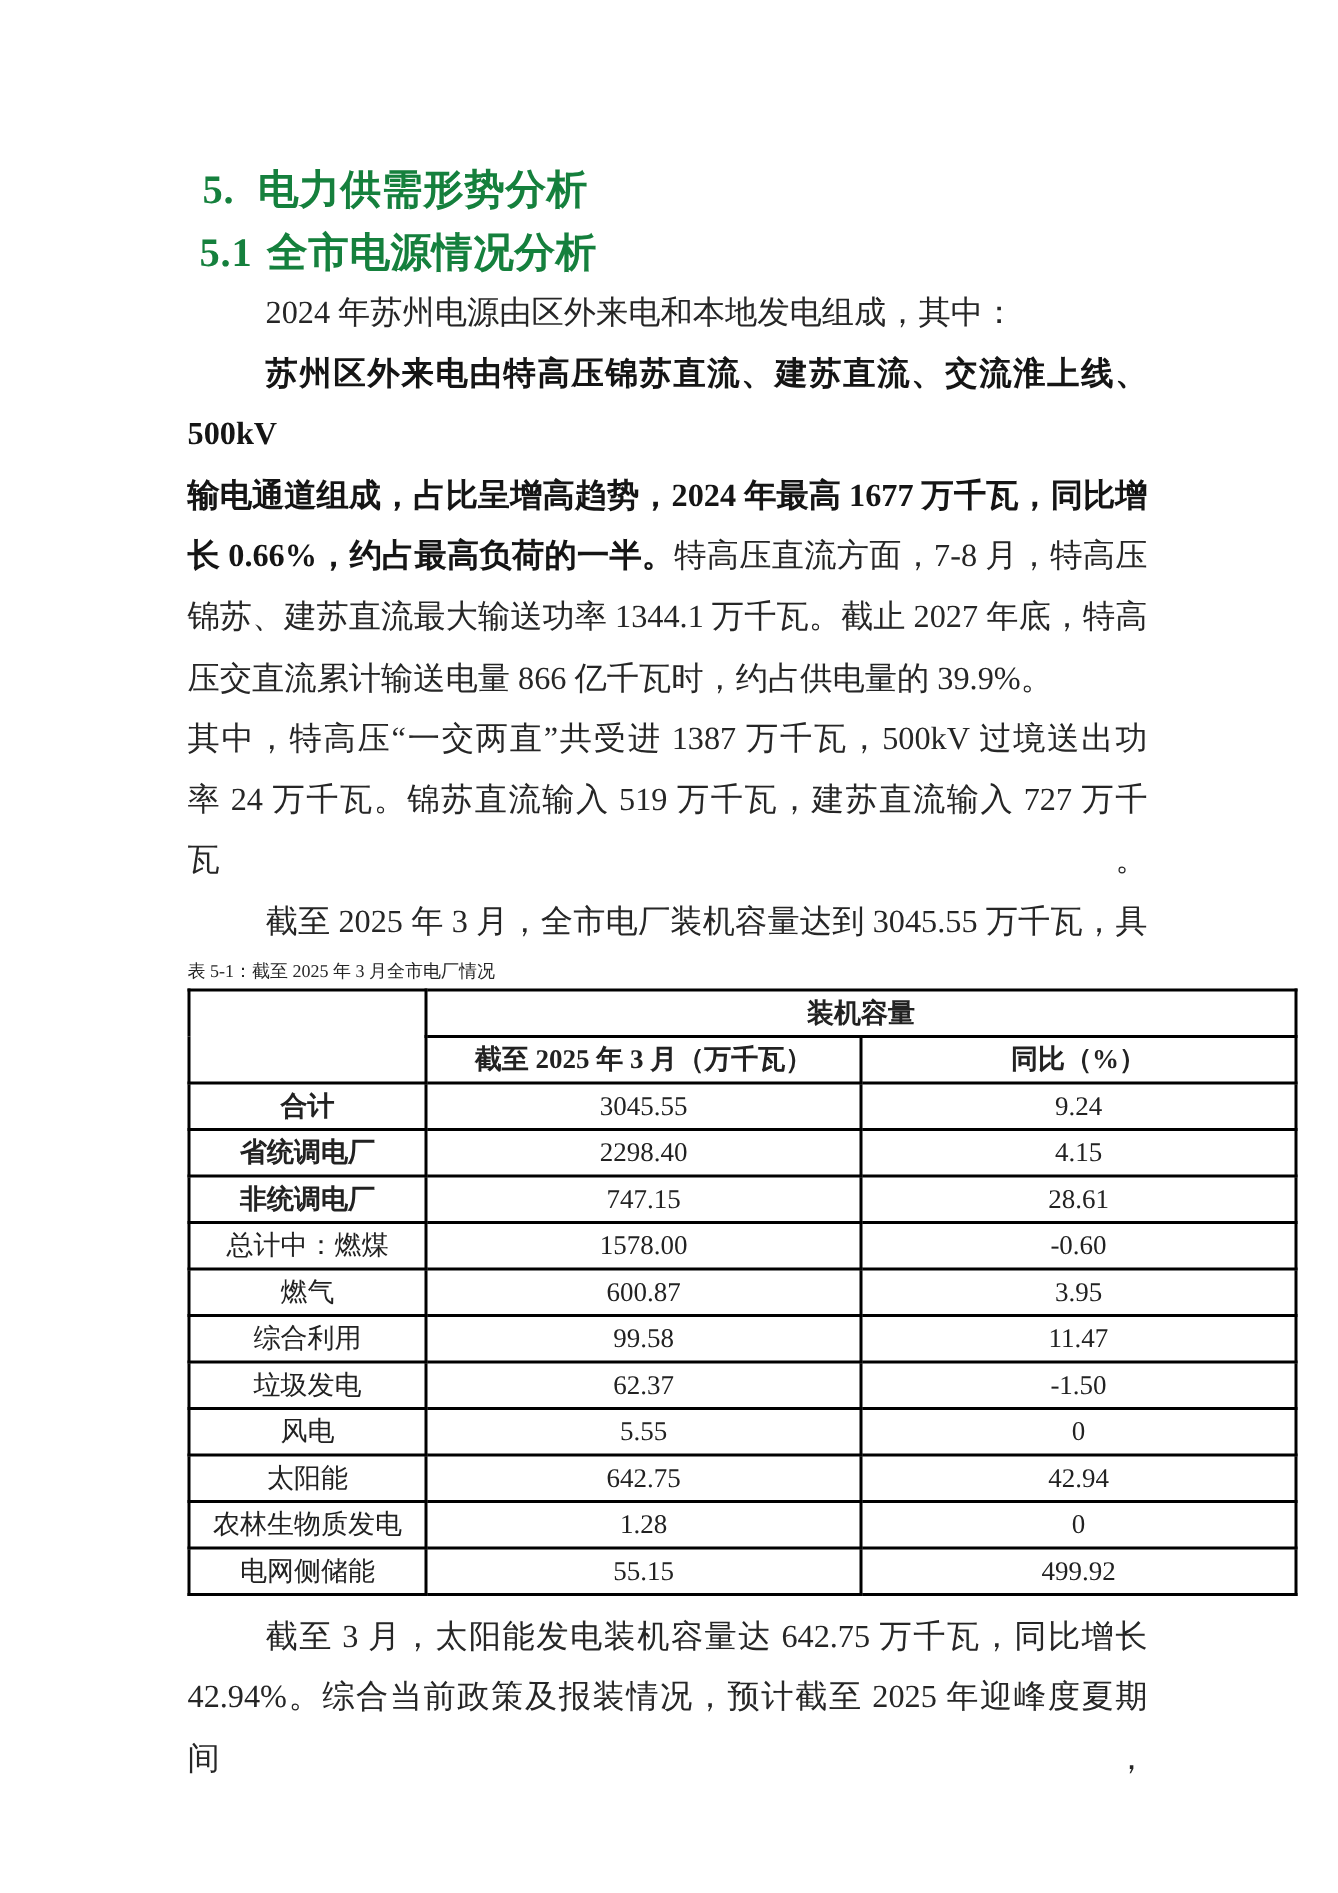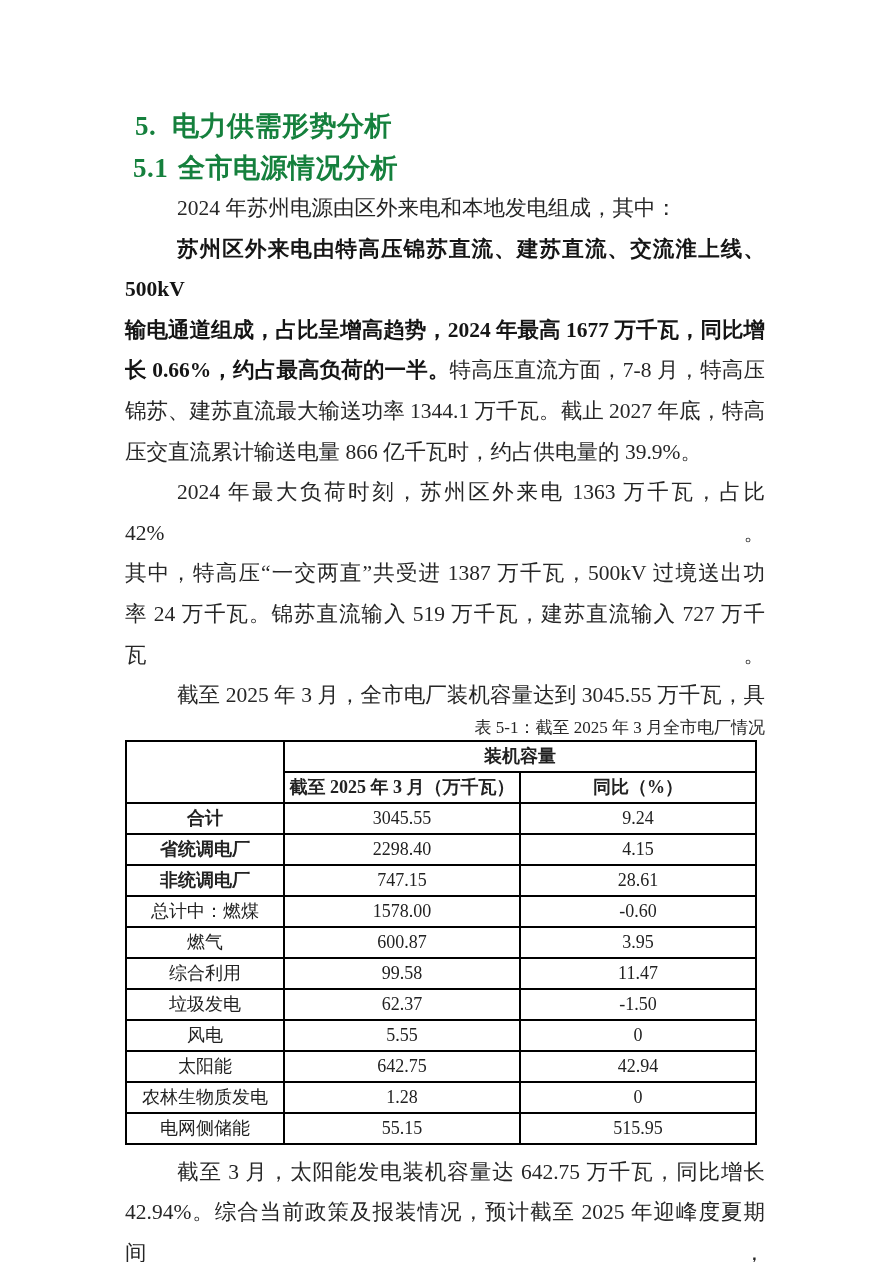--- a/index.html
+++ b/index.html
@@ -42,28 +42,28 @@
     color: #262626;
     text-align: justify;
     text-align-last: justify;
     text-justify: inter-character;
   }
   .ln.short { text-align-last: left; }
   .ln.ind { text-indent: 52px; }
   .b { font-weight: bold; color: #151515; }
   
   .tbl-caption {
-    font-size: 17px;
+    font-size: 12px;
     line-height: 24px;
     height: 24px;
-    text-align: right;
+    text-align: left;
     color: #262626;
   }
   table.power {
-    width: 632px;
+    width: 740px;
     border-collapse: collapse;
     table-layout: fixed;
   }
   table.power td {
     border: 2px solid #000;
     height: 29px;
     font-size: 18px;
     text-align: center;
     vertical-align: middle;
     color: #222;
@@ -97,21 +97,20 @@
 
   <div class="para">
     <div class="ln ind"><span class="b">苏州区外来电由特高压锦苏直流、建苏直流、交流淮上线、500kV</span></div>
     <div class="ln"><span class="b">输电通道组成，占比呈增高趋势，2024 年最高 1677 万千瓦，同比增</span></div>
     <div class="ln"><span class="b">长 0.66%，约占最高负荷的一半。</span><span>特高压直流方面，7-8 月，特高压</span></div>
     <div class="ln">锦苏、建苏直流最大输送功率 1344.1 万千瓦。截止 2027 年底，特高</div>
     <div class="ln short">压交直流累计输送电量 866 亿千瓦时，约占供电量的 39.9%。</div>
   </div>
 
   <div class="para">
-    <div class="ln ind">2024 年最大负荷时刻，苏州区外来电 1363 万千瓦，占比 42%。</div>
     <div class="ln">其中，特高压“一交两直”共受进 1387 万千瓦，500kV 过境送出功</div>
     <div class="ln">率 24 万千瓦。锦苏直流输入 519 万千瓦，建苏直流输入 727 万千瓦。</div>
   </div>
 
   <div class="para">
     <div class="ln ind">截至 2025 年 3 月，全市电厂装机容量达到 3045.55 万千瓦，具</div>
   </div>
 
   <div class="tbl-caption">表 5-1：截至 2025 年 3 月全市电厂情况</div>
 
@@ -171,21 +170,21 @@
         <td>42.94</td>
       </tr>
       <tr>
         <td class="lbl-right">农林生物质发电</td>
         <td>1.28</td>
         <td>0</td>
       </tr>
       <tr>
         <td class="lbl-right">电网侧储能</td>
         <td>55.15</td>
-        <td>515.95</td>
+        <td>499.92</td>
       </tr>
     </tbody>
   </table>
 
   <div class="para after-tbl">
     <div class="ln ind">截至 3 月，太阳能发电装机容量达 642.75 万千瓦，同比增长</div>
     <div class="ln">42.94%。综合当前政策及报装情况，预计截至 2025 年迎峰度夏期间，</div>
   </div>
 
 </div>

